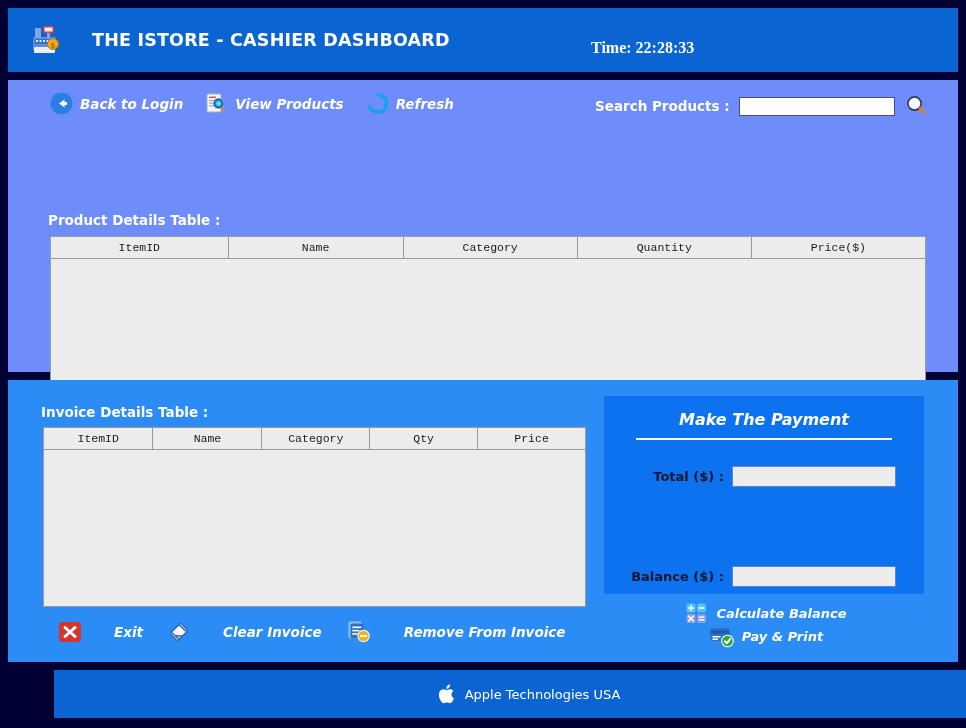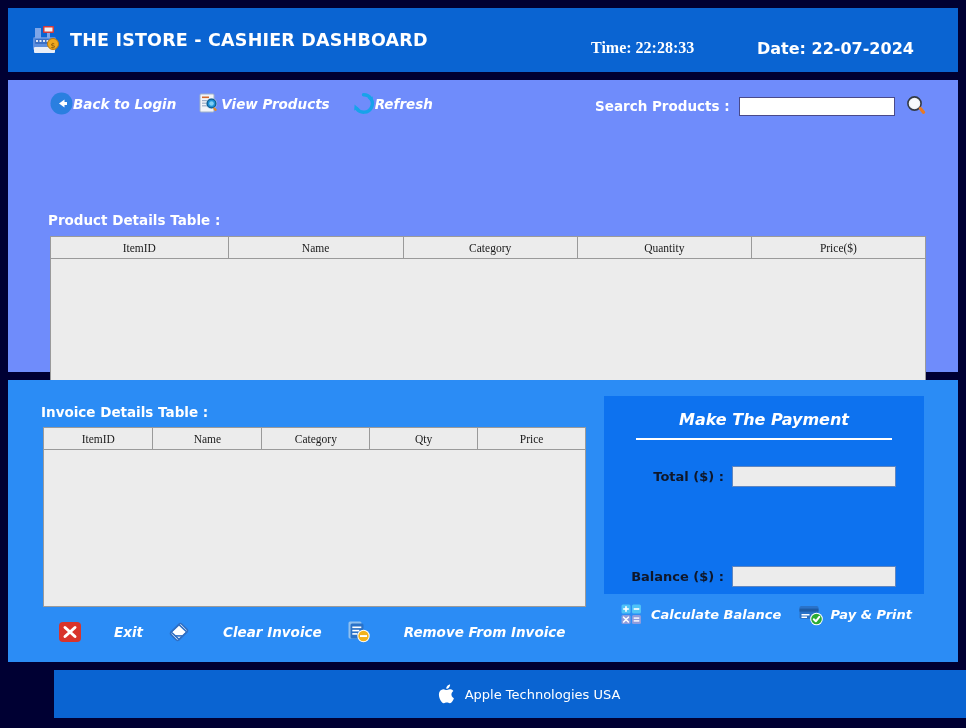--- a/index.html
+++ b/index.html
@@ -13,37 +13,37 @@
 
   
   .header{
     position:absolute;left:8px;top:8px;width:950px;height:64px;
     background:#0a64d2;
     display:flex;align-items:center;
   }
   .brand{display:flex;align-items:center;margin-left:20px;}
   .register-icon{width:34px;height:36px;position:relative;flex:0 0 auto;}
   .title{
-    color:#ffffff;font-size:17.5px;font-weight:bold;margin-left:8px;
+    color:#ffffff;font-size:17.5px;font-weight:bold;margin-left:30px;
     letter-spacing:0.2px;white-space:nowrap;
   }
   .clock{
     position:absolute;left:583px;top:31px;color:#fff;font-size:16px;font-weight:bold;font-family:Liberation Serif, serif;
   }
   .datebox{
     position:absolute;left:749px;top:31px;color:#fff;font-size:16px;font-weight:bold;
   }
 
   
   .panel-products{
     position:absolute;left:8px;top:80px;width:950px;height:292px;
     background:#6f8cfb;
   }
   .toolbar{position:absolute;left:42px;top:12px;display:flex;align-items:center;gap:22px;}
-  .tbtn{display:flex;align-items:center;cursor:pointer;}
+  .tbtn{display:flex;align-items:center;gap:7px;cursor:pointer;}
   .tbtn .lbl{
     color:#ffffff;font-size:13.5px;font-weight:bold;font-style:italic;white-space:nowrap;
   }
 
   .search-wrap{position:absolute;left:587px;top:14px;display:flex;align-items:center;gap:9px;}
   .search-label{color:#ffffff;font-size:13.5px;font-weight:bold;white-space:nowrap;}
   .search-input{
     width:156px;height:19px;background:#ffffff;border:1px solid #4a4a8a;
     font-family:"DejaVu Sans","Liberation Sans",sans-serif;font-size:11px;
     padding:0 3px;box-sizing:border-box;outline:none;
@@ -61,21 +61,21 @@
   .tbl-invoice{left:43px;top:427px;width:543px;height:180px;}
 
   table.grid{width:100%;border-collapse:collapse;table-layout:fixed;}
   table.grid th{
     background:#ececec;
     border-right:1px solid #9a9a9a;
     border-bottom:1px solid #9a9a9a;
     font-weight:normal;
     font-size:11.5px;color:#1a1a1a;
     height:21px;padding:0;
-    font-family:Liberation Serif, serif;
+    font-family:Liberation Mono, monospace;
   }
   table.grid th:last-child{border-right:none;}
   .tbody-empty{background:#ececec;}
 
   .qty-row{position:absolute;left:559px;top:338px;display:flex;align-items:center;gap:9px;}
   .qty-label{color:#ffffff;font-size:13.5px;font-weight:bold;white-space:nowrap;}
   .spinner{display:flex;align-items:stretch;height:21px;}
   .spinner-input{
     width:73px;height:21px;background:#ffffff;border:1px solid #4a4a8a;border-right:none;
     box-sizing:border-box;font-size:11.5px;color:#000;text-align:right;
@@ -124,21 +124,21 @@
     width:164px;height:21px;border:1px solid #5f86c0;box-sizing:border-box;margin-left:8px;
     font-size:11.5px;padding:0 4px;outline:none;
     font-family:"DejaVu Sans","Liberation Sans",sans-serif;
   }
   .pay-field.ro{background:#ececec;}
   .pay-field.rw{background:#ffffff;}
   .row-total{left:22px;top:70px;}
   .row-payment{left:22px;top:105px;}
   .row-balance{left:22px;top:170px;}
 
-  .pay-actions{position:absolute;left:16px;top:206px;width:292px;display:flex;align-items:center;justify-content:space-between;}
+  .pay-actions{position:absolute;left:16px;top:206px;width:292px;display:flex;align-items:center;justify-content:space-between;flex-direction:column;}
   .pbtn{display:flex;align-items:center;gap:7px;cursor:pointer;}
   .pbtn .lbl{color:#ffffff;font-size:13px;font-weight:bold;font-style:italic;white-space:nowrap;}
 
   
   .footer{
     position:absolute;left:8px;top:670px;width:950px;height:48px;
     background:#0a64d2;display:flex;align-items:center;justify-content:center;gap:10px;margin-left:46px;
   }
   .footer .lbl{color:#ffffff;font-size:13px;}
 
@@ -167,21 +167,20 @@
           <rect x="15" y="4" width="11" height="7" rx="1" fill="#d33b3b"></rect>
           <rect x="16.5" y="5.5" width="8" height="4" fill="#f2f2f2"></rect>
           <rect x="19" y="11" width="3" height="5" fill="#7fa6e8"></rect>
           <circle cx="25" cy="22" r="5.5" fill="#f0a91e" stroke="#b9770a" stroke-width="1"></circle>
           <text x="25" y="25.5" font-size="7" fill="#6d4403" text-anchor="middle" font-family="DejaVu Sans, sans-serif">$</text>
         </svg>
       </span>
       <span class="title">THE ISTORE - CASHIER DASHBOARD</span>
     </div>
     <div class="clock">Time: 22:28:33</div>
-    <div class="datebox">Date: 22-07-2024</div>
   </div>
 
   <div class="panel-products">
 
     <div class="toolbar">
 
       <div class="tbtn">
         <span class="ico">
           <svg width="23" height="23" viewBox="0 0 23 23">
             <circle cx="11.5" cy="11.5" r="11" fill="#2a7fe0"></circle>

